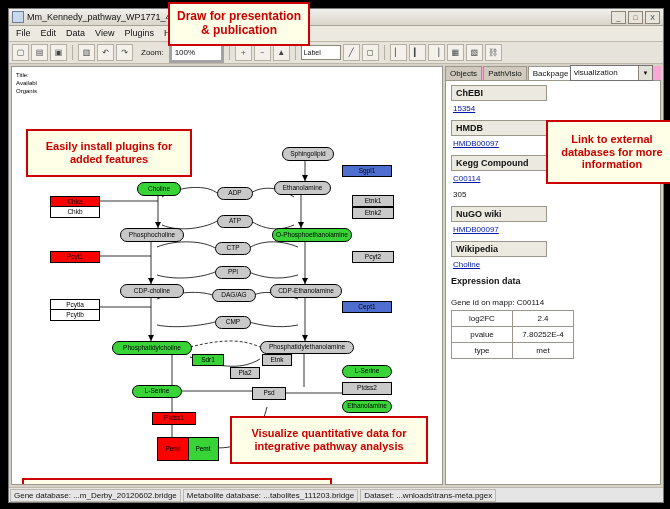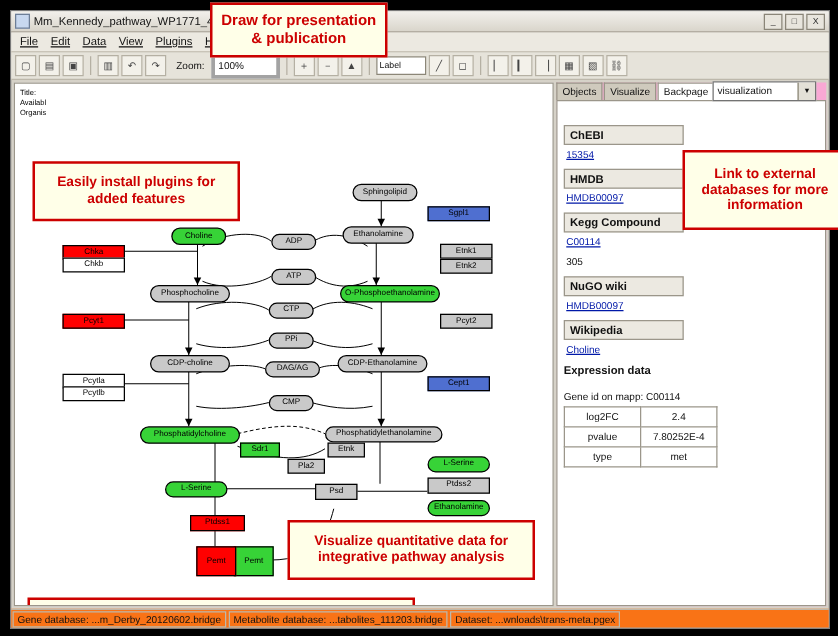--- a/index.html
+++ b/index.html
@@ -29,21 +29,21 @@
   .tb-btns{display:flex;gap:2px;}
   .tb-btns span{
     width:13px;height:11px;border:1px solid #8a8578;background:#e8e5dd;
     font-size:7px;line-height:11px;text-align:center;color:#333;
   }
   
   .menubar{
     height:15px;background:#ece9e1;border-bottom:1px solid #bdb8ab;
     display:flex;align-items:center;padding:0 2px;font-size:9px;color:#111;
   }
-  .menubar div{padding:0 5px;line-height:15px;text-decoration:underline;}
+  .menubar div{padding:0 5px;line-height:15px;}
   
   .toolbar{
     height:21px;background:#e6e3da;border-bottom:1px solid #bdb8ab;
     display:flex;align-items:center;padding:0 3px;gap:2px;font-size:8px;color:#111;
   }
   .tbtn{
     width:15px;height:15px;border:1px solid #b5b0a3;background:#f3f1ea;
     display:flex;align-items:center;justify-content:center;font-size:8px;color:#444;
   }
   .zoomlabel{margin:0 3px 0 6px;}
@@ -75,38 +75,38 @@
     background:#f9a8d4;
   }
   .sidetabs{display:flex;font-size:8px;height:14px;}
   .sidetabs div{
     border:1px solid #9b968a;border-bottom:none;background:#cfcabd;
     padding:0 4px;line-height:13px;margin-right:1px;color:#111;
   }
   .sidetabs div.active{background:#fff;}
   .sidepanel{
     flex:1;background:#fff;border:1px solid #9b968a;overflow:hidden;
-    padding:19px 5px;font-size:9px;color:#111;
+    padding:4px 5px;font-size:9px;color:#111;
   }
   .xref{
     border:1px solid #9b968a;background:#ece9e1;font-weight:bold;font-size:9px;
     padding:2px 4px;margin-bottom:3px;width:86px;
   }
   .xval{color:#0018a8;text-decoration:underline;margin:0 0 7px 2px;font-size:8px;}
   .xval.plain{color:#111;text-decoration:none;}
   .exprhead{font-weight:bold;font-size:9px;margin:6px 0 12px 0;}
   .geneid{font-size:8px;margin-bottom:3px;}
   table.expr{border-collapse:collapse;font-size:8px;}
   table.expr td{
     border:1px solid #9b968a;padding:1px 4px;height:13px;min-width:52px;
     text-align:center;color:#111;
   }
   
   .statusbar{
-    height:14px;background:#f97316;border-top:1px solid #bdb8ab;
+    height:14px;background:#e5e5e5;border-top:1px solid #bdb8ab;
     display:flex;align-items:center;font-size:8px;color:#111;
   }
   .statusbar .cell{
     border:1px solid #bdb8ab;margin:1px;padding:0 3px;line-height:11px;
   }
   
   .node{
     position:absolute;border:1px solid #000;font-size:6.5px;color:#000;
     display:flex;align-items:center;justify-content:center;text-align:center;
     line-height:1;
@@ -363,21 +363,21 @@
 integrative pathway analysis</span>
       </div>
       <div class="callout share" style="left:10px;top:411px;width:294px;height:34px;">
         
       </div>
     </div>
 
     <div class="sidewrap">
       <div class="sidetabs">
         <div>Objects</div>
-        <div>Visualize</div>
+        <div>PathVisio</div>
         <div class="active">Backpage</div>
         <div>Search</div>
         <div>Legend</div>
       </div>
       <div class="sidepanel">
 
         <div class="xref">ChEBI</div>
         <div class="xval">15354</div>
 
         <div class="xref">HMDB</div>

